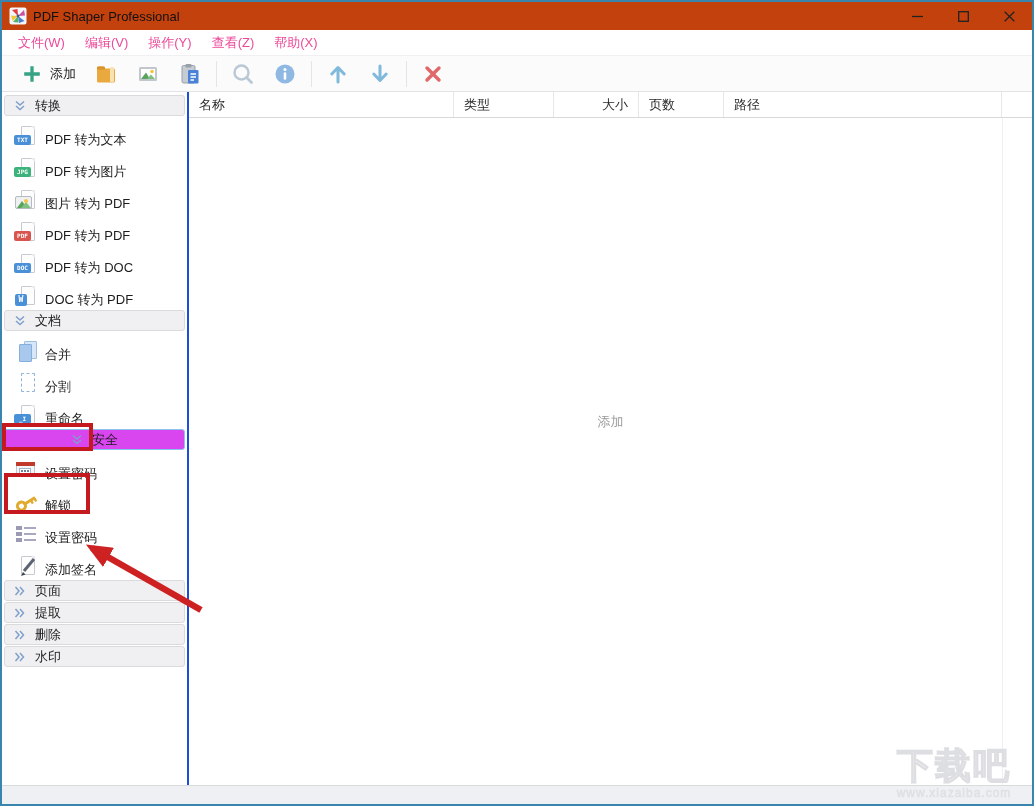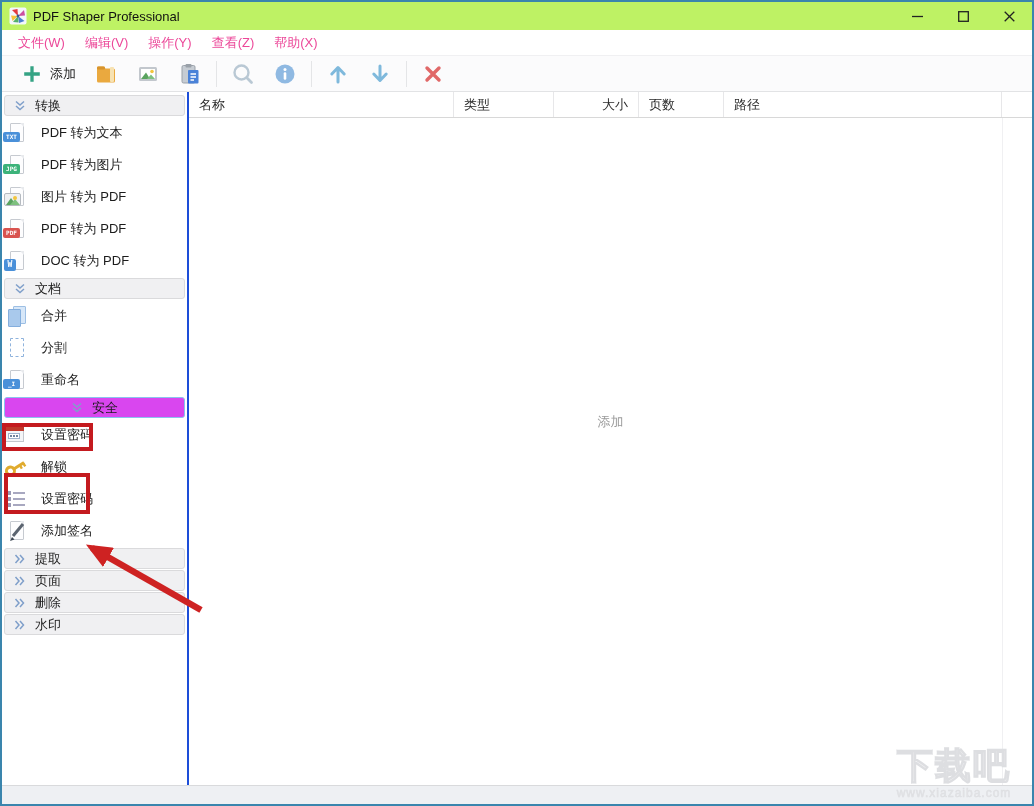--- a/index.html
+++ b/index.html
@@ -1,21 +1,21 @@
 <!DOCTYPE html>
 <html><head>
 <meta charset="utf-8">
 <style>
   * { margin:0; padding:0; box-sizing:border-box; }
   html,body { width:1034px; height:806px; background:#fff; }
   body { font-family:"Liberation Sans","DejaVu Sans",sans-serif; font-size:13px; color:#1c1c1c; }
   .window { position:relative; width:1034px; height:806px; border:2px solid #3a85ad; background:#fff; overflow:hidden; }
 
   
-  .titlebar { height:28px; display:flex; align-items:center; padding-left:7px; background:#bef264; }
+  .titlebar { height:28px; display:flex; align-items:center; padding-left:7px; background:#c2410c; }
   .app-icon { width:18px; height:18px; margin-right:6px; }
   .title-text { font-size:13px; color:#111; }
   .win-controls { margin-left:auto; display:flex; height:28px; }
   .win-btn { width:46px; height:28px; display:flex; align-items:center; justify-content:center; }
 
   
   .menubar { height:25px; display:flex; align-items:center; padding-left:6px; background:#fff; }
   .menu-item { padding:3px 10px; color:#ec4899; }
 
   
@@ -23,21 +23,21 @@
   .tool-btn { height:30px; display:flex; align-items:center; justify-content:center; padding:0 9px; gap:7px; }
   .tool-label { font-size:13px; }
   .tb-sep { width:1px; height:26px; background:#e4e5e7; margin:0 5px; }
 
   
   .app-body { display:flex; height:693px; background:#fff; }
   .sidebar { width:187px; border-right:2px solid #1d4ed8; padding-top:2px; background:#fff; flex:0 0 187px; }
   .section-header { height:21px; margin:1px 2px; background:#f0f0f2; border:1px solid #dadadc; border-radius:3px; display:flex; align-items:center; gap:9px; padding:0 9px; }
   .section-header.selected { background:#d946ef; border-color:#8ac2ee;justify-content:center; }
   .section-label { font-size:13px; color:#1c1c1c; }
-  .side-item { height:32px; display:flex; align-items:center; gap:13px; }
+  .side-item { height:32px; display:flex; align-items:flex-end; gap:6px; padding-left:11px; }
   .side-label { font-size:13px; }
 
   
   .icon { position:relative; width:26px; height:26px; flex:0 0 26px; }
   .page { position:absolute; left:8px; top:3px; width:14px; height:19px; background:#fdfdfe; border:1px solid #c6cad0; border-radius:1px; }
   .page::after { content:''; position:absolute; top:-1px; right:-1px; width:0; height:0; border-top:4px solid #e8eaed; border-left:4px solid transparent; }
   .badge { position:absolute; left:1px; bottom:4px; min-width:17px; height:10px; line-height:10px; border-radius:2px; color:#fff; font-size:6px; font-weight:bold; text-align:center; padding:0 1px; font-family:"DejaVu Sans Mono",monospace; letter-spacing:0; }
   .badge-blue { background:#4a90d9; }
   .badge-green { background:#3cb37a; }
   .badge-red { background:#d9534f; }
@@ -226,20 +226,27 @@
       <div class="side-item">
         <span class="icon">
             <span class="page"></span>
             <span class="badge badge-red">PDF</span>
           </span>
         <span class="side-label">PDF 转为 PDF</span>
       </div>
       <div class="side-item">
         <span class="icon">
             <span class="page"></span>
+            <span class="badge badge-blue">DOC</span>
+          </span>
+        <span class="side-label">PDF 转为 DOC</span>
+      </div>
+      <div class="side-item">
+        <span class="icon">
+            <span class="page"></span>
             <span class="badge badge-blue badge-square">W</span>
           </span>
         <span class="side-label">DOC 转为 PDF</span>
       </div>
 
       <div class="section-header">
         <svg width="12" height="12" viewBox="0 0 12 12">
             <path d="M2 1.5 L6 5 L10 1.5 M2 6 L6 9.5 L10 6" fill="none" stroke="#7f9fca" stroke-width="1.5"></path>
           </svg>
         <span class="section-label">文档</span>
@@ -318,27 +325,27 @@
             <polygon points="10,19 8,23 12.5,21.5" fill="#3b4450"></polygon>
           </svg>
         </span>
         <span class="side-label">添加签名</span>
       </div>
 
       <div class="section-header">
         <svg width="12" height="12" viewBox="0 0 12 12">
             <path d="M1.5 2 L5 6 L1.5 10 M6 2 L9.5 6 L6 10" fill="none" stroke="#7f9fca" stroke-width="1.5"></path>
           </svg>
+        <span class="section-label">页面</span>
+      </div>
+      <div class="section-header">
+        <svg width="12" height="12" viewBox="0 0 12 12">
+            <path d="M1.5 2 L5 6 L1.5 10 M6 2 L9.5 6 L6 10" fill="none" stroke="#7f9fca" stroke-width="1.5"></path>
+          </svg>
         <span class="section-label">提取</span>
-      </div>
-      <div class="section-header">
-        <svg width="12" height="12" viewBox="0 0 12 12">
-            <path d="M1.5 2 L5 6 L1.5 10 M6 2 L9.5 6 L6 10" fill="none" stroke="#7f9fca" stroke-width="1.5"></path>
-          </svg>
-        <span class="section-label">页面</span>
       </div>
       <div class="section-header">
         <svg width="12" height="12" viewBox="0 0 12 12">
             <path d="M1.5 2 L5 6 L1.5 10 M6 2 L9.5 6 L6 10" fill="none" stroke="#7f9fca" stroke-width="1.5"></path>
           </svg>
         <span class="section-label">删除</span>
       </div>
       <div class="section-header">
         <svg width="12" height="12" viewBox="0 0 12 12">
             <path d="M1.5 2 L5 6 L1.5 10 M6 2 L9.5 6 L6 10" fill="none" stroke="#7f9fca" stroke-width="1.5"></path>

